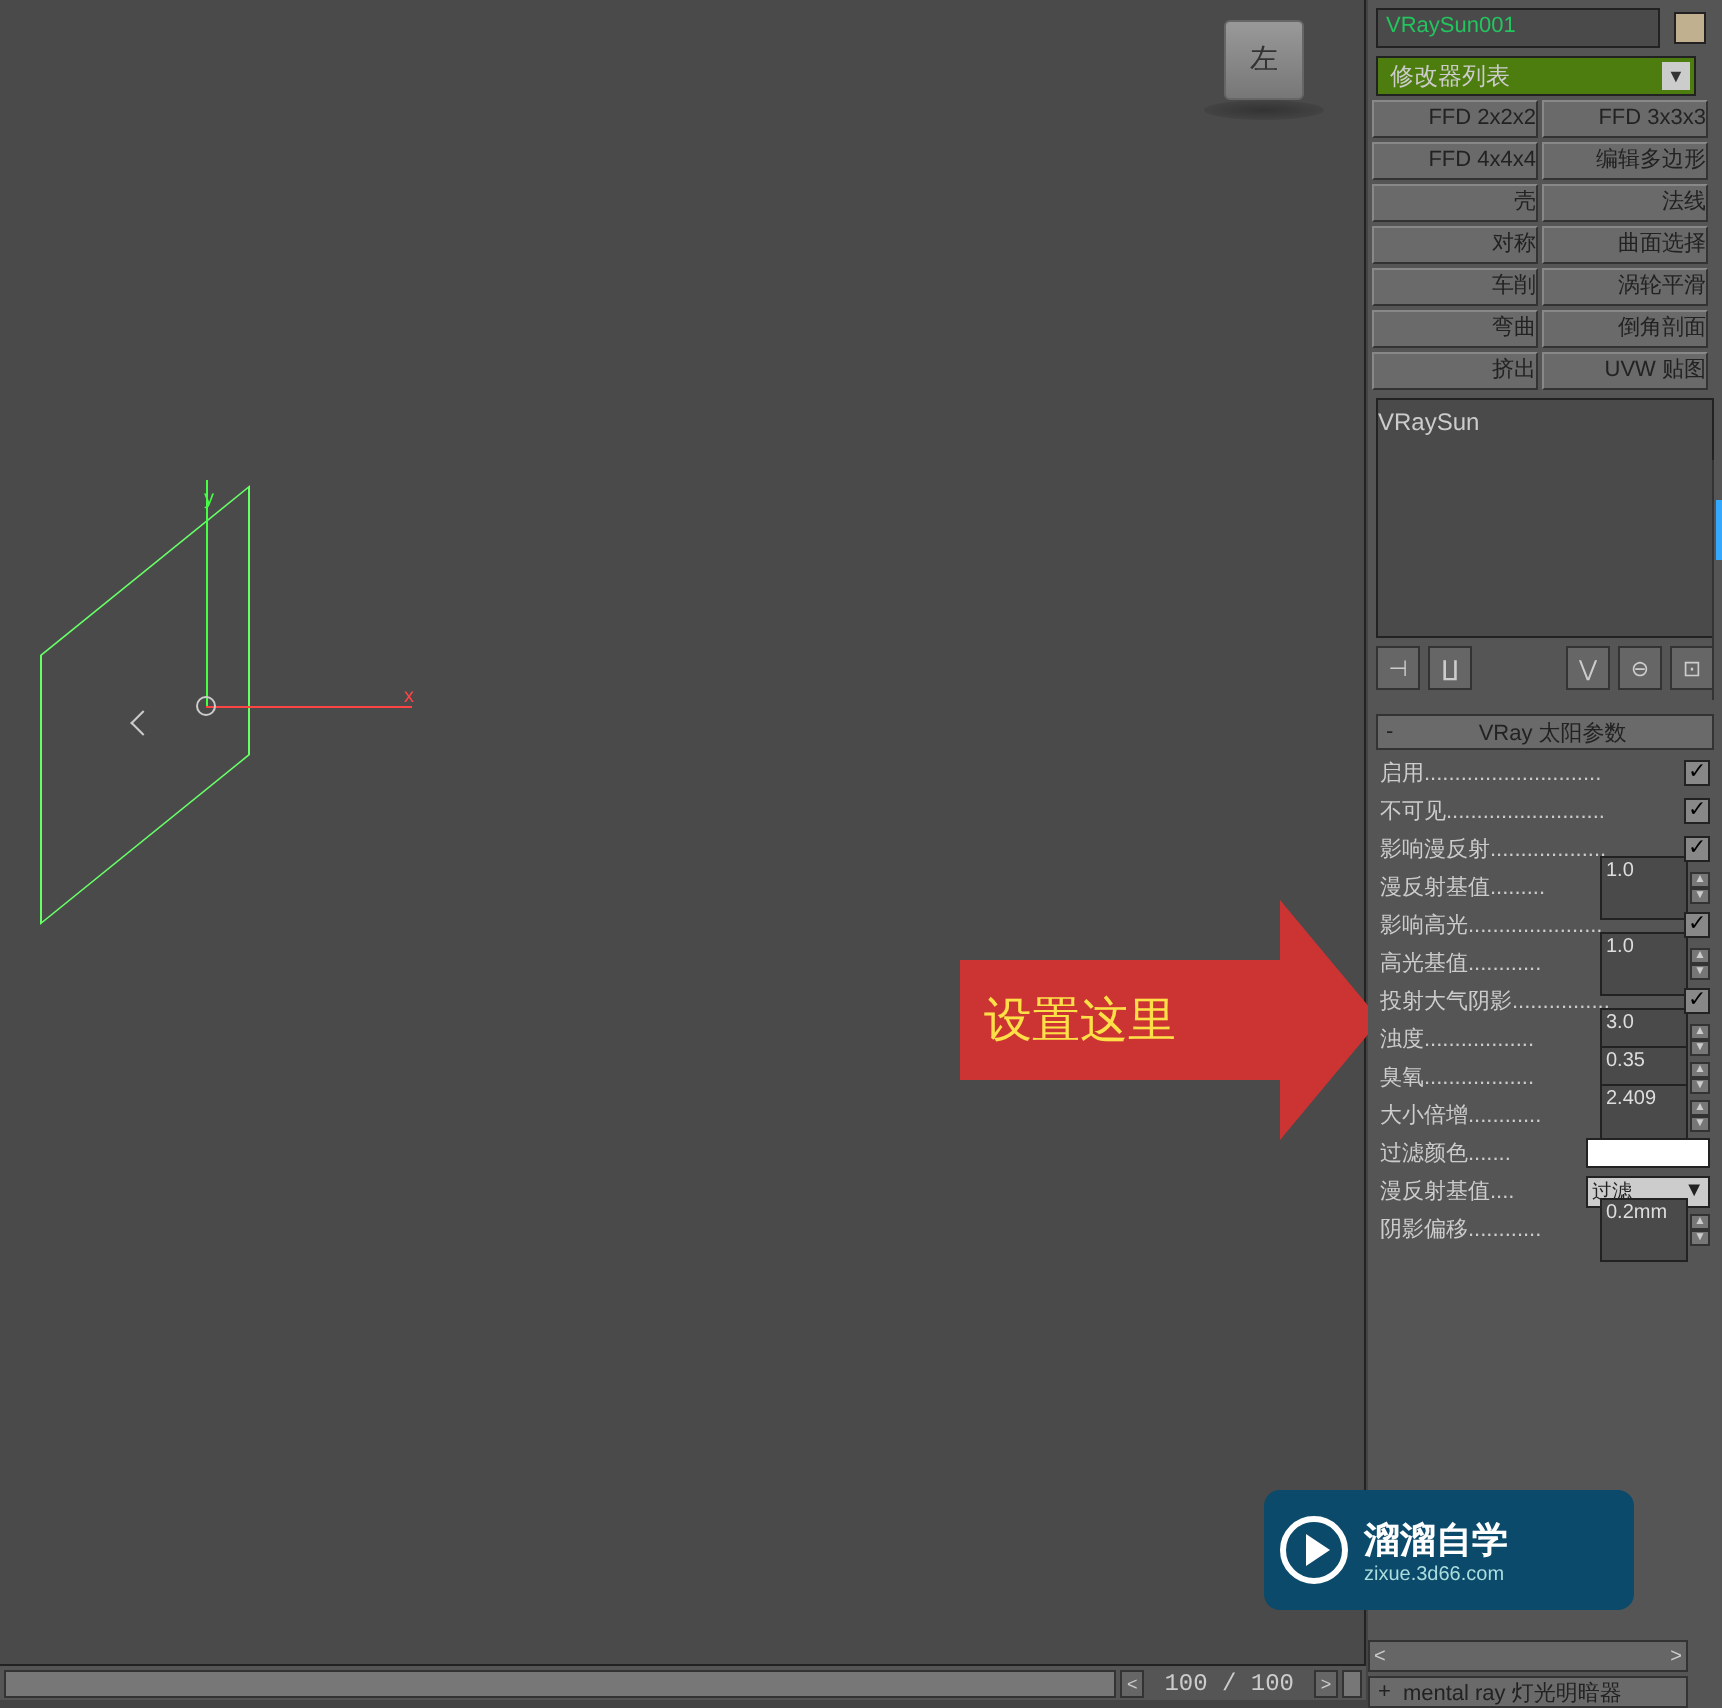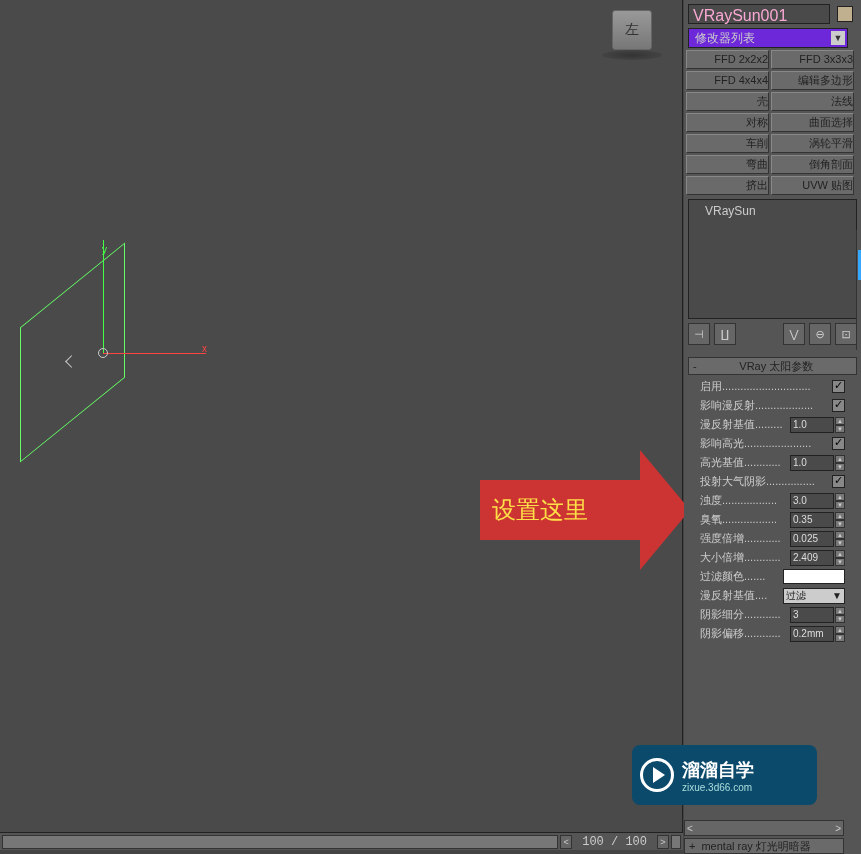--- a/index.html
+++ b/index.html
@@ -68,70 +68,70 @@
   .timeline .btn { width: 12px; height: 14px; background: #666; border: 1px solid #333; text-align: center; font-size: 9px; line-height: 12px;}
   .timeline .frame { padding: 12px 10px; font-family: Liberation Mono, monospace; }
   .timeline .bar-right { width: 10px; height: 14px; background: #777; margin: 0 2px; border: 1px solid #333;}
 
   .panel {
     position: absolute; left: 684px; top: 0; width: 177px; height: 854px;
     background: #555;
   }
   .obj-name {
     margin: 4px 4px 2px 4px; height: 20px; width: 142px;
-    background: #4a4a4a; border: 1px solid #222; color: #f9a8d4;
-    padding: 2px 4px; font-size: 16px;
+    background: #4a4a4a; border: 1px solid #222; color: #22c55e;
+    padding: 2px 4px; font-size: 11px;
     display: inline-block;
   }
   .color-sw {
     display: inline-block; width: 16px; height: 16px; background: #c0b090;
     border: 1px solid #222; vertical-align: top; margin-top: 6px;
   }
   .dropdown {
     margin: 2px 4px; height: 20px; width: 160px;
-    background: #6d28d9; border: 1px solid #222;
+    background: #4d7c0f; border: 1px solid #222;
     display: flex; align-items: center; justify-content: space-between;
     padding: 0 2px 0 6px;
   }
   .dropdown .dd-btn { width: 14px; height: 14px; background: #ccc; color: #333; text-align: center; font-size: 9px; line-height: 14px; }
   .mod-grid { display: flex; flex-wrap: wrap; margin: 2px 2px; gap: 2px; }
   .mod-btn {
     width: 83px; height: 19px; background: #6a6a6a;
     border: 1px solid #333; border-top-color: #888; border-left-color: #888;
     text-align: right; font-size: 11px; line-height: 17px;
     color: #222;
   }
   .mod-stack {
     margin: 4px; height: 120px; background: #4a4a4a; border: 1px solid #222;
-    padding: 4px 16px;
+    padding: 4px 0;
   }
   .stack-toolbar {
     margin: 2px 4px; display: flex; gap: 4px; justify-content: space-between;
   }
   .stack-toolbar .tbtn {
     width: 22px; height: 22px; background: #666; border: 1px solid #333;
     display:flex; align-items:center; justify-content:center; font-size:11px;
   }
   .rollout-header {
     margin: 12px 4px 2px 4px; height: 18px; background: #6a6a6a;
     border: 1px solid #333; display: flex; align-items: center;
     padding: 0 4px; font-size: 11px; color: #222;
   }
   .rollout-header .minus { margin-right: 4px; }
   .rollout-header .title { flex: 1; text-align: center; }
-  .params { margin: 2px 16px; }
+  .params { margin: 2px 6px; }
   .param-row {
     height: 19px; display: flex; align-items: center; font-size: 11px;
     color: #ccc;
   }
   .param-row .label { flex: 1; white-space: nowrap; overflow: hidden; }
   .param-row .cb { width: 13px; height: 13px; border: 1px solid #222; background: #888; position: relative; margin-left: 2px;}
   .param-row .cb.on::after { content: "✓"; position: absolute; left: 1px; top: -2px; font-size: 11px; color: #000;}
   .param-row .spinner {
-    width: 44px; height: 16px; background: #4a4a4a; border: 1px solid #222;
+    width: 44px; height: 32px; background: #4a4a4a; border: 1px solid #222;
     color: #ddd; font-size: 10px; padding: 0 2px; line-height: 14px;
     margin-left: 2px;
   }
   .param-row .spin-btns { width: 10px; height: 16px; display:flex; flex-direction:column; margin-left: 1px;}
   .param-row .spin-btns div { flex:1; background:#777; border:1px solid #333; font-size:6px; text-align:center; line-height:6px;}
   .param-row .color-swatch {
     width: 62px; height: 15px; background: #fff; border: 1px solid #222; margin-left: 4px;
   }
   .param-row .dd-small {
     width: 62px; height: 16px; background: #ccc; border: 1px solid #222;
@@ -254,20 +254,24 @@
     <span class="minus">-</span>
     <span class="title">VRay 太阳参数</span>
   </div>
 
   <div class="params" id="params-container">
       <div class="param-row">
         <span class="label">启用.............................</span>
         <span class="cb on"></span>
       </div>
       <div class="param-row">
+        <span class="label">不可见..........................</span>
+        <span class="cb on"></span>
+      </div>
+      <div class="param-row">
         <span class="label">影响漫反射...................</span>
         <span class="cb on"></span>
       </div>
       <div class="param-row">
         <span class="label">漫反射基值.........</span>
         <span class="spinner">1.0</span>
         <span class="spin-btns">
           <div>▲</div>
           <div>▼</div>
         </span>
@@ -292,28 +296,20 @@
         <span class="label">浊度..................</span>
         <span class="spinner">3.0</span>
         <span class="spin-btns">
           <div>▲</div>
           <div>▼</div>
         </span>
       </div>
       <div class="param-row">
         <span class="label">臭氧..................</span>
         <span class="spinner">0.35</span>
-        <span class="spin-btns">
-          <div>▲</div>
-          <div>▼</div>
-        </span>
-      </div>
-      <div class="param-row">
-        <span class="label">强度倍增............</span>
-        <span class="spinner">0.025</span>
         <span class="spin-btns">
           <div>▲</div>
           <div>▼</div>
         </span>
       </div>
       <div class="param-row">
         <span class="label">大小倍增............</span>
         <span class="spinner">2.409</span>
         <span class="spin-btns">
           <div>▲</div>
@@ -322,28 +318,20 @@
       </div>
       <div class="param-row">
         <span class="label">过滤颜色.......</span>
         <span class="color-swatch" style="background: rgb(255, 255, 255);"></span>
       </div>
       <div class="param-row">
         <span class="label">漫反射基值....</span>
         <span class="dd-small">
           <span>过滤</span>
           <span>▼</span>
-        </span>
-      </div>
-      <div class="param-row">
-        <span class="label">阴影细分............</span>
-        <span class="spinner">3</span>
-        <span class="spin-btns">
-          <div>▲</div>
-          <div>▼</div>
         </span>
       </div>
       <div class="param-row">
         <span class="label">阴影偏移............</span>
         <span class="spinner">0.2mm</span>
         <span class="spin-btns">
           <div>▲</div>
           <div>▼</div>
         </span>
       </div>

